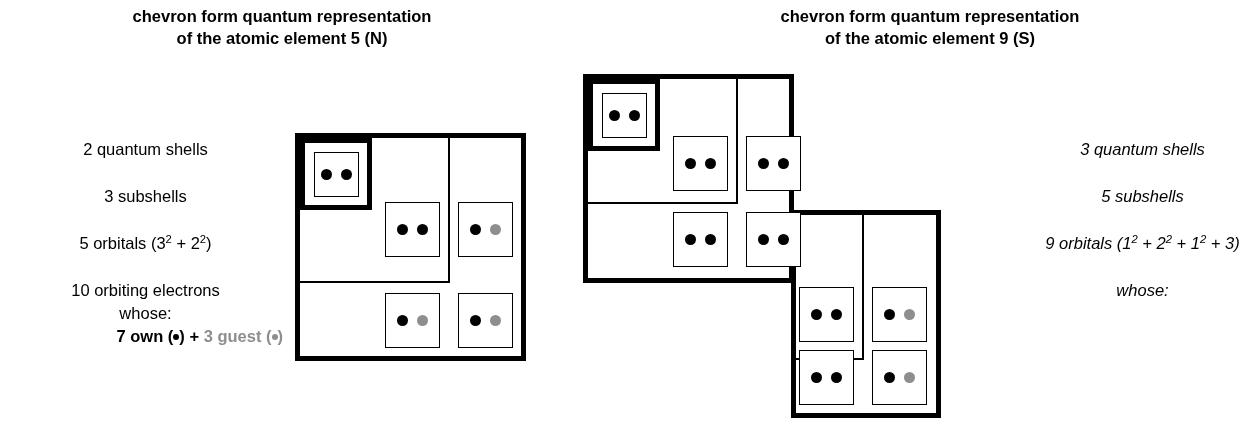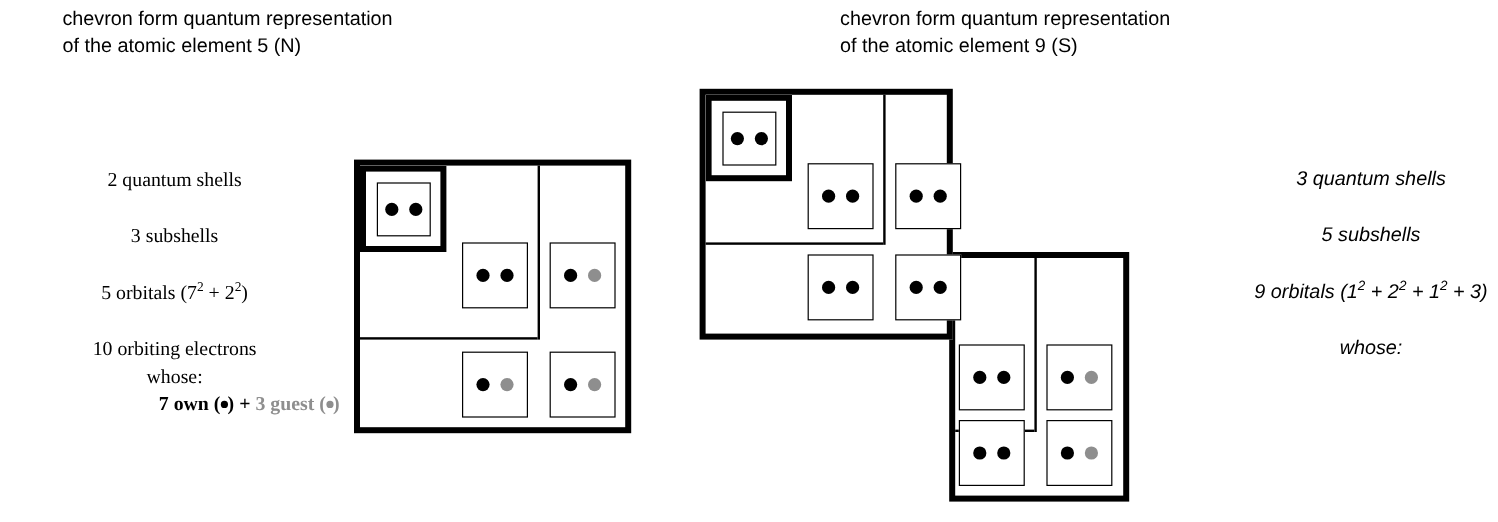--- a/index.html
+++ b/index.html
@@ -10,36 +10,37 @@
     width: 1248px; height: 435px;
     position: relative;
     font-family: "Liberation Sans", sans-serif;
     color: #000000;
     overflow: hidden;
   }
 
   
   .title {
     position: absolute;
-    font-weight: normal;
+    text-align: center;
+    font-weight: bold;
     font-size: 16.5px;
     line-height: 22px;
     letter-spacing: 0px;
   }
   #title-left  { left: 52px;  top: 5px;  width: 460px; }
   #title-right { left: 700px; top: 5px;  width: 460px; }
 
   
   .info {
     position: absolute;
     text-align: center;
     font-size: 16.5px;
     line-height: 23px;
   }
-  #info-left  { left: 8px;   top: 138px; width: 275px; font-family: Liberation Serif, serif; }
+  #info-left  { left: 8px;   top: 138px; width: 275px; }
   #info-right { left: 1000px; top: 138px; width: 285px; font-style: italic; }
 
   .info .line { margin: 0; }
   .info .gap  { height: 24px; }
   sup { font-size: 0.68em; vertical-align: super; line-height: 0; }
 
   .own-guest { font-weight: bold; white-space: nowrap; text-align: right; }
   .guest { color: #8e8e8e; }
 
   .dot-inline {
@@ -102,21 +103,21 @@
 <div class="title" id="title-right">
   <div>chevron form quantum representation</div>
   <div>of the atomic element 9 (S)</div>
 </div>
 
 <div class="info" id="info-left">
   <div class="line">2 quantum shells</div>
   <div class="gap"></div>
   <div class="line">3 subshells</div>
   <div class="gap"></div>
-  <div class="line"><span>5 orbitals (7</span><sup>2</sup><span> + 2</span><sup>2</sup><span>)</span></div>
+  <div class="line"><span>5 orbitals (3</span><sup>2</sup><span> + 2</span><sup>2</sup><span>)</span></div>
   <div class="gap"></div>
   <div class="line">10 orbiting electrons</div>
   <div class="line">whose:</div>
   <div class="line own-guest"><span>7 own (</span><span class="dot-inline"></span><span>) + </span><span class="guest">3 guest (</span><span class="dot-inline gray"></span><span class="guest">)</span></div>
 </div>
 
 <div class="info" id="info-right">
   <div class="line">3 quantum shells</div>
   <div class="gap"></div>
   <div class="line">5 subshells</div>

